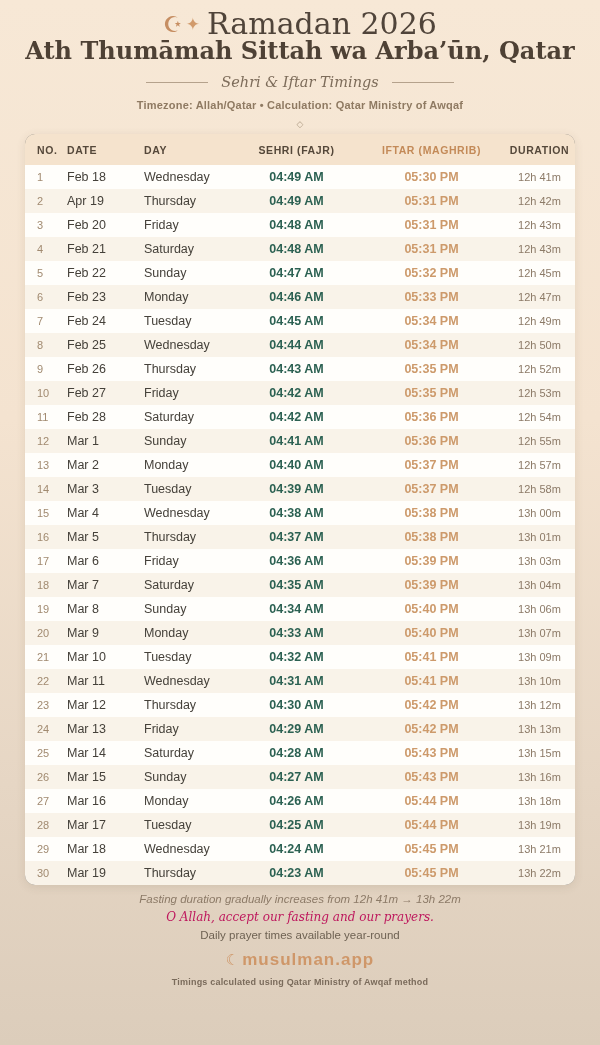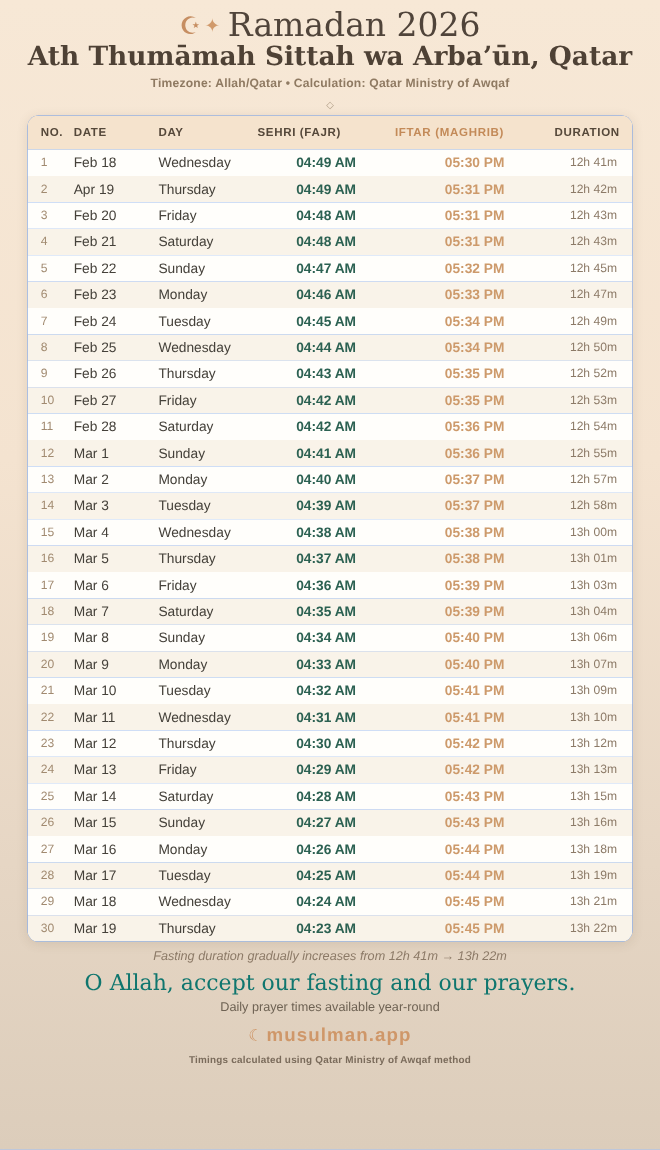--- a/index.html
+++ b/index.html
@@ -12,54 +12,59 @@
   .page{width:600px;text-align:center;padding-top:8px;}
   .title-line{font-family:"DejaVu Serif","Liberation Serif",serif;font-size:30px;line-height:32px;color:#50443a;}
   .title-line .moon{color:#c68e62;font-size:22px;vertical-align:2px;margin-right:3px;}
   .title-line .sparkle{color:#d19a6b;font-size:17px;vertical-align:4px;margin-right:7px;}
   .location{font-family:"DejaVu Serif","Liberation Serif",serif;font-weight:bold;font-size:24px;line-height:20px;color:#4e4135;margin-top:0px;}
   .subtitle-row{display:flex;align-items:center;justify-content:center;gap:13px;margin-top:13px;}
   .subtitle-row .line{width:62px;height:1px;background:#b5a28c;}
   .subtitle{font-family:"DejaVu Serif","Liberation Serif",serif;font-style:italic;font-size:14.5px;color:#7d6c5a;}
   .meta{font-size:11px;color:#8f7a62;margin-top:9px;letter-spacing:0.2px;font-weight:bold;}
   .ornament{font-size:9px;color:#b3a089;margin-top:7px;line-height:12px;}
-  .card{width:550px;margin:4px auto 0;background:#3b82f6;border-radius:10px;
+  .card{width:550px;margin:4px auto 0;background:#737373;border-radius:10px;
         box-shadow:0 2px 10px rgba(90,70,50,0.12);overflow:hidden;text-align:left;}
   .thead,.trow{display:grid;grid-template-columns:30px 77px 90px 125px 145px 1fr;align-items:center;padding-left:12px;}
   .thead{height:31px;background:#f5e3cd;}
   .th{font-size:10.5px;font-weight:bold;letter-spacing:0.6px;color:#55483a;}
-  .th.center{text-align:left;}
+  .th.center{text-align:center;}
   .th.iftar{color:#c38a58;}
   .trow{height:24px;background:#fffefb;}
   .trow:nth-child(even){background:#f9f3e9;}
   .td{white-space:nowrap;}
   .td.no{font-size:11px;color:#a18a70;}
   .td.date,.td.day{font-size:12.5px;color:#45413a;}
   .td.sehri{font-weight:bold;font-size:12.5px;color:#2c6152;text-align:center;}
   .td.iftar{font-weight:bold;font-size:12.5px;color:#cd9a6b;text-align:center;}
   .td.dur{font-size:11px;color:#8c7a67;text-align:center;}
   .note{margin-top:8px;font-style:italic;font-size:11.5px;color:#8c7a67;}
-  .dua{font-family:"DejaVu Serif","Liberation Serif",serif;font-size:20px;color:#0f766e;margin-top:5px;}
+  .dua{font-family:"DejaVu Serif","Liberation Serif",serif;font-style:italic;font-size:12px;color:#be185d;margin-top:5px;}
   .daily{font-size:11.5px;color:#6e6253;margin-top:5px;}
   .brand{font-size:17px;font-weight:bold;color:#cf9769;margin-top:9px;letter-spacing:1px;cursor:pointer;}
   .brand .bmoon{font-weight:normal;font-size:15px;margin-right:2px;}
   .url{font-size:10.5px;color:#5c5245;margin-top:1px;font-weight:bold;}
   .method{font-size:9px;font-weight:bold;color:#7a6b5b;margin-top:7px;letter-spacing:0.2px;}
 </style>
 </head>
 <body>
 
 <div class="page">
 
   <div class="title-line">
     <span class="moon">☪</span><span class="sparkle">✦</span><span>Ramadan 2026</span>
   </div>
 
   <div class="location">Ath Thumāmah Sittah wa Arba’ūn, Qatar</div>
 
+  <div class="subtitle-row">
+    <span class="line"></span>
+    <span class="subtitle">Sehri &amp; Iftar Timings</span>
+    <span class="line"></span>
+  </div>
 
   <div class="meta">Timezone: Allah/Qatar • Calculation: Qatar Ministry of Awqaf</div>
 
   <div class="ornament">◇</div>
 
   <div class="card">
     <div class="thead">
       <span class="th">NO.</span>
       <span class="th">DATE</span>
       <span class="th">DAY</span>

